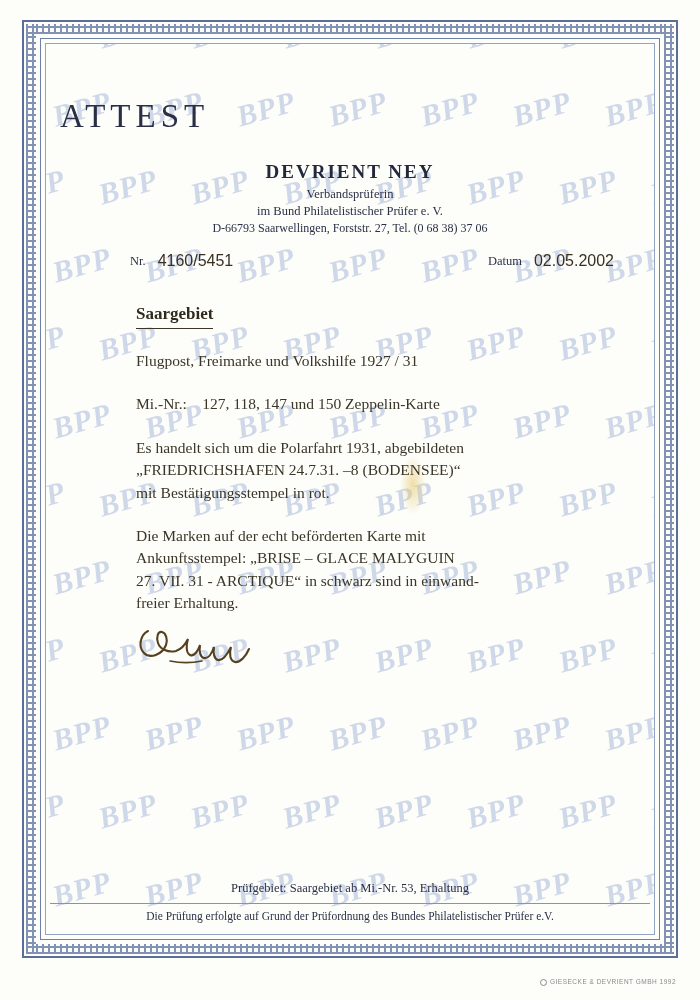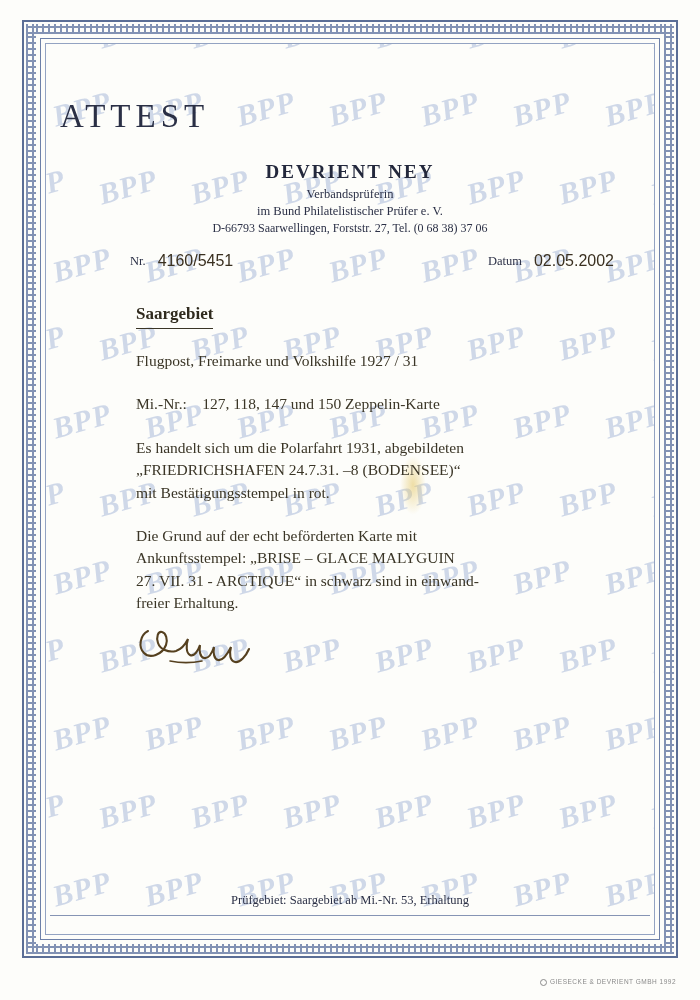--- a/index.html
+++ b/index.html
@@ -365,37 +365,38 @@
       <div class="para">
         <span>Mi.-Nr.:</span>
         &nbsp;&nbsp;&nbsp;<span>127, 118, 147 und 150 Zeppelin-Karte</span>
       </div>
 
 
       <div class="para">Es handelt sich um die Polarfahrt 1931, abgebildeten</div>
       <div>„FRIEDRICHSHAFEN 24.7.31. –8 (BODENSEE)“</div>
       <div>mit Bestätigungsstempel in rot.</div>
 
-      <div class="para">Die Grund auf der echt beförderten Karte mit</div>
+      <div class="para">Die Marken auf der echt beförderten Karte mit</div>
       <div>Ankunftsstempel: „BRISE – GLACE MALYGUIN</div>
       <div>27. VII. 31 - ARCTIQUE“ in schwarz sind in einwand-</div>
       <div>freier Erhaltung.</div>
     </div>
 
     <div class="signature" title="">
       <svg width="130" height="52" viewBox="0 0 130 52" aria-hidden="true">
         <path d="M12,10 C4,14 2,26 8,32 C14,38 26,34 30,24 C32,19 30,12 26,11 C22,10 20,16 22,22 C24,28 32,32 40,30 C46,28 50,22 52,18 C50,24 50,32 54,34 C58,36 62,30 64,24 C63,30 64,36 68,37 C73,38 76,32 78,26 C77,32 78,38 82,39 C87,40 92,32 95,26 C93,33 94,40 99,41 C104,42 110,35 113,28" fill="none" stroke="#55401f" stroke-width="2.1" stroke-linecap="round"></path>
         <path d="M34,40 C44,42 56,42 66,40" fill="none" stroke="#55401f" stroke-width="1.6" stroke-linecap="round"></path>
       </svg>
     </div>
 
   </div>
 
   <div class="footer">
     <div class="footer-line1">Prüfgebiet: Saargebiet ab Mi.-Nr. 53, Erhaltung</div>
     <div class="footer-rule"></div>
+    <div class="footer-line2">Die Prüfung erfolgte auf Grund der Prüfordnung des Bundes Philatelistischer Prüfer e.V.</div>
   </div>
 
   <div class="printer-credit">
     <span class="dot"></span><span>GIESECKE &amp; DEVRIENT GMBH 1992</span>
   </div>
 
 </div>
 
 </body></html>

